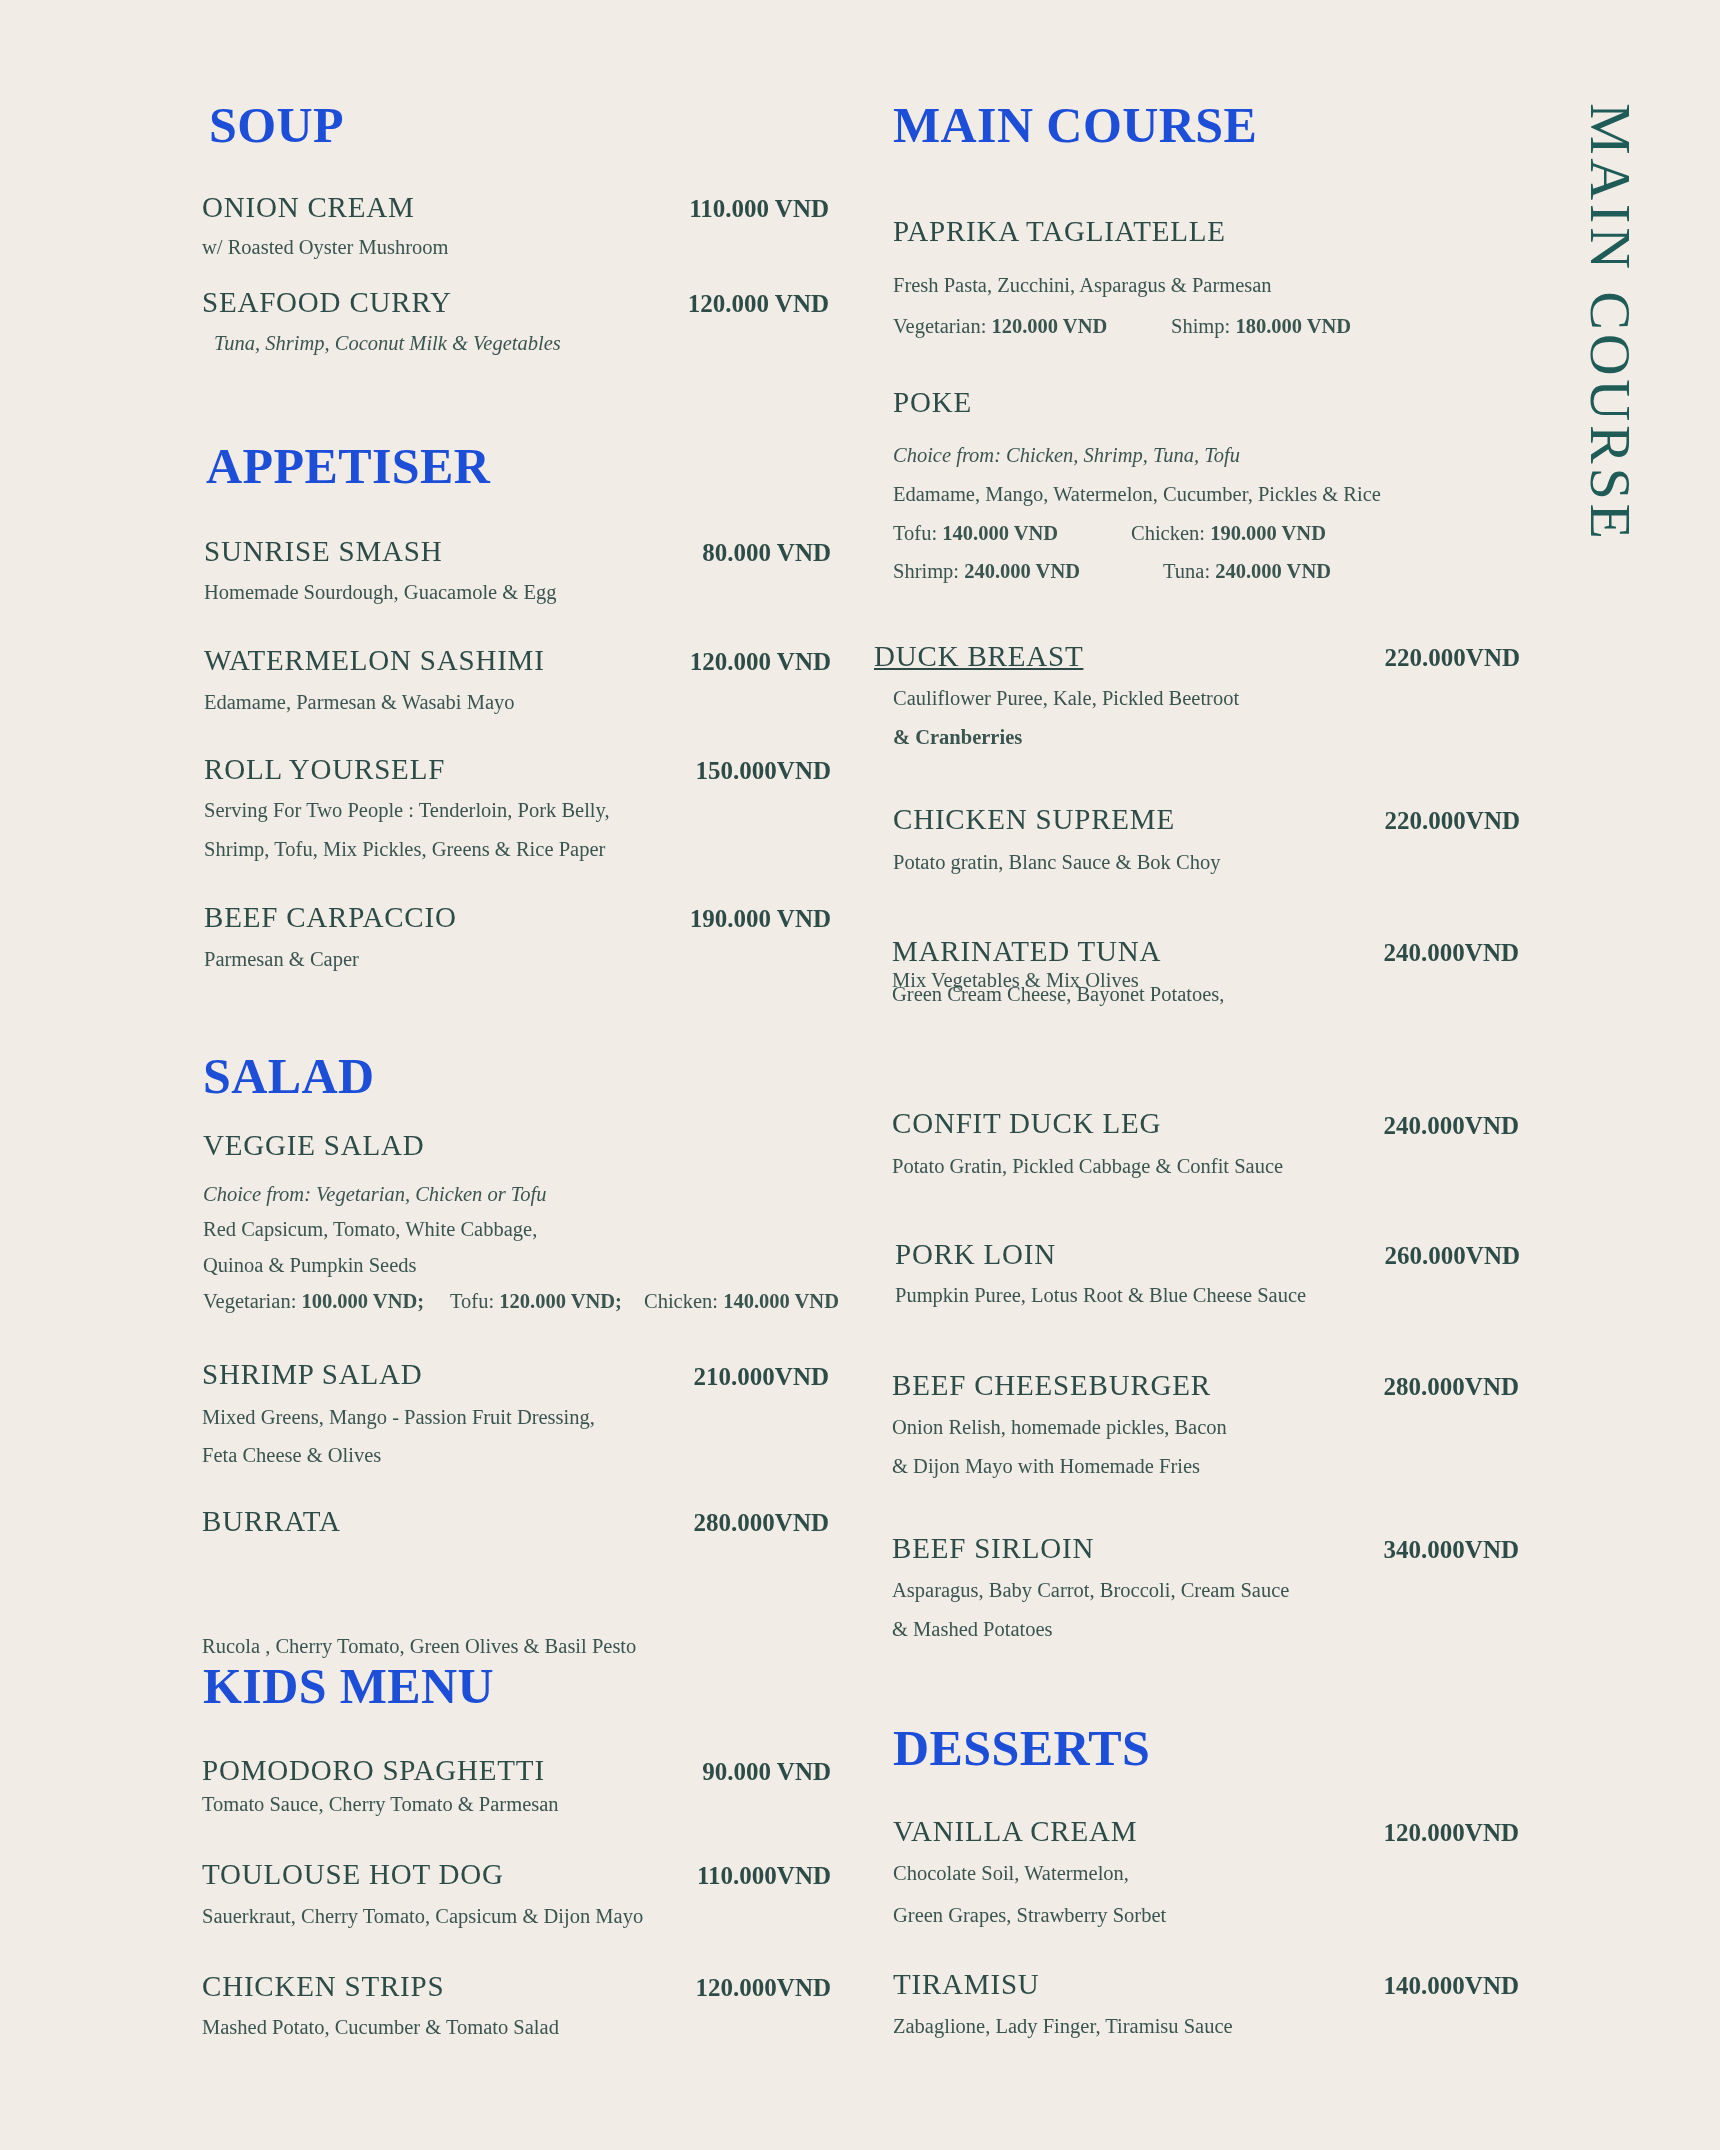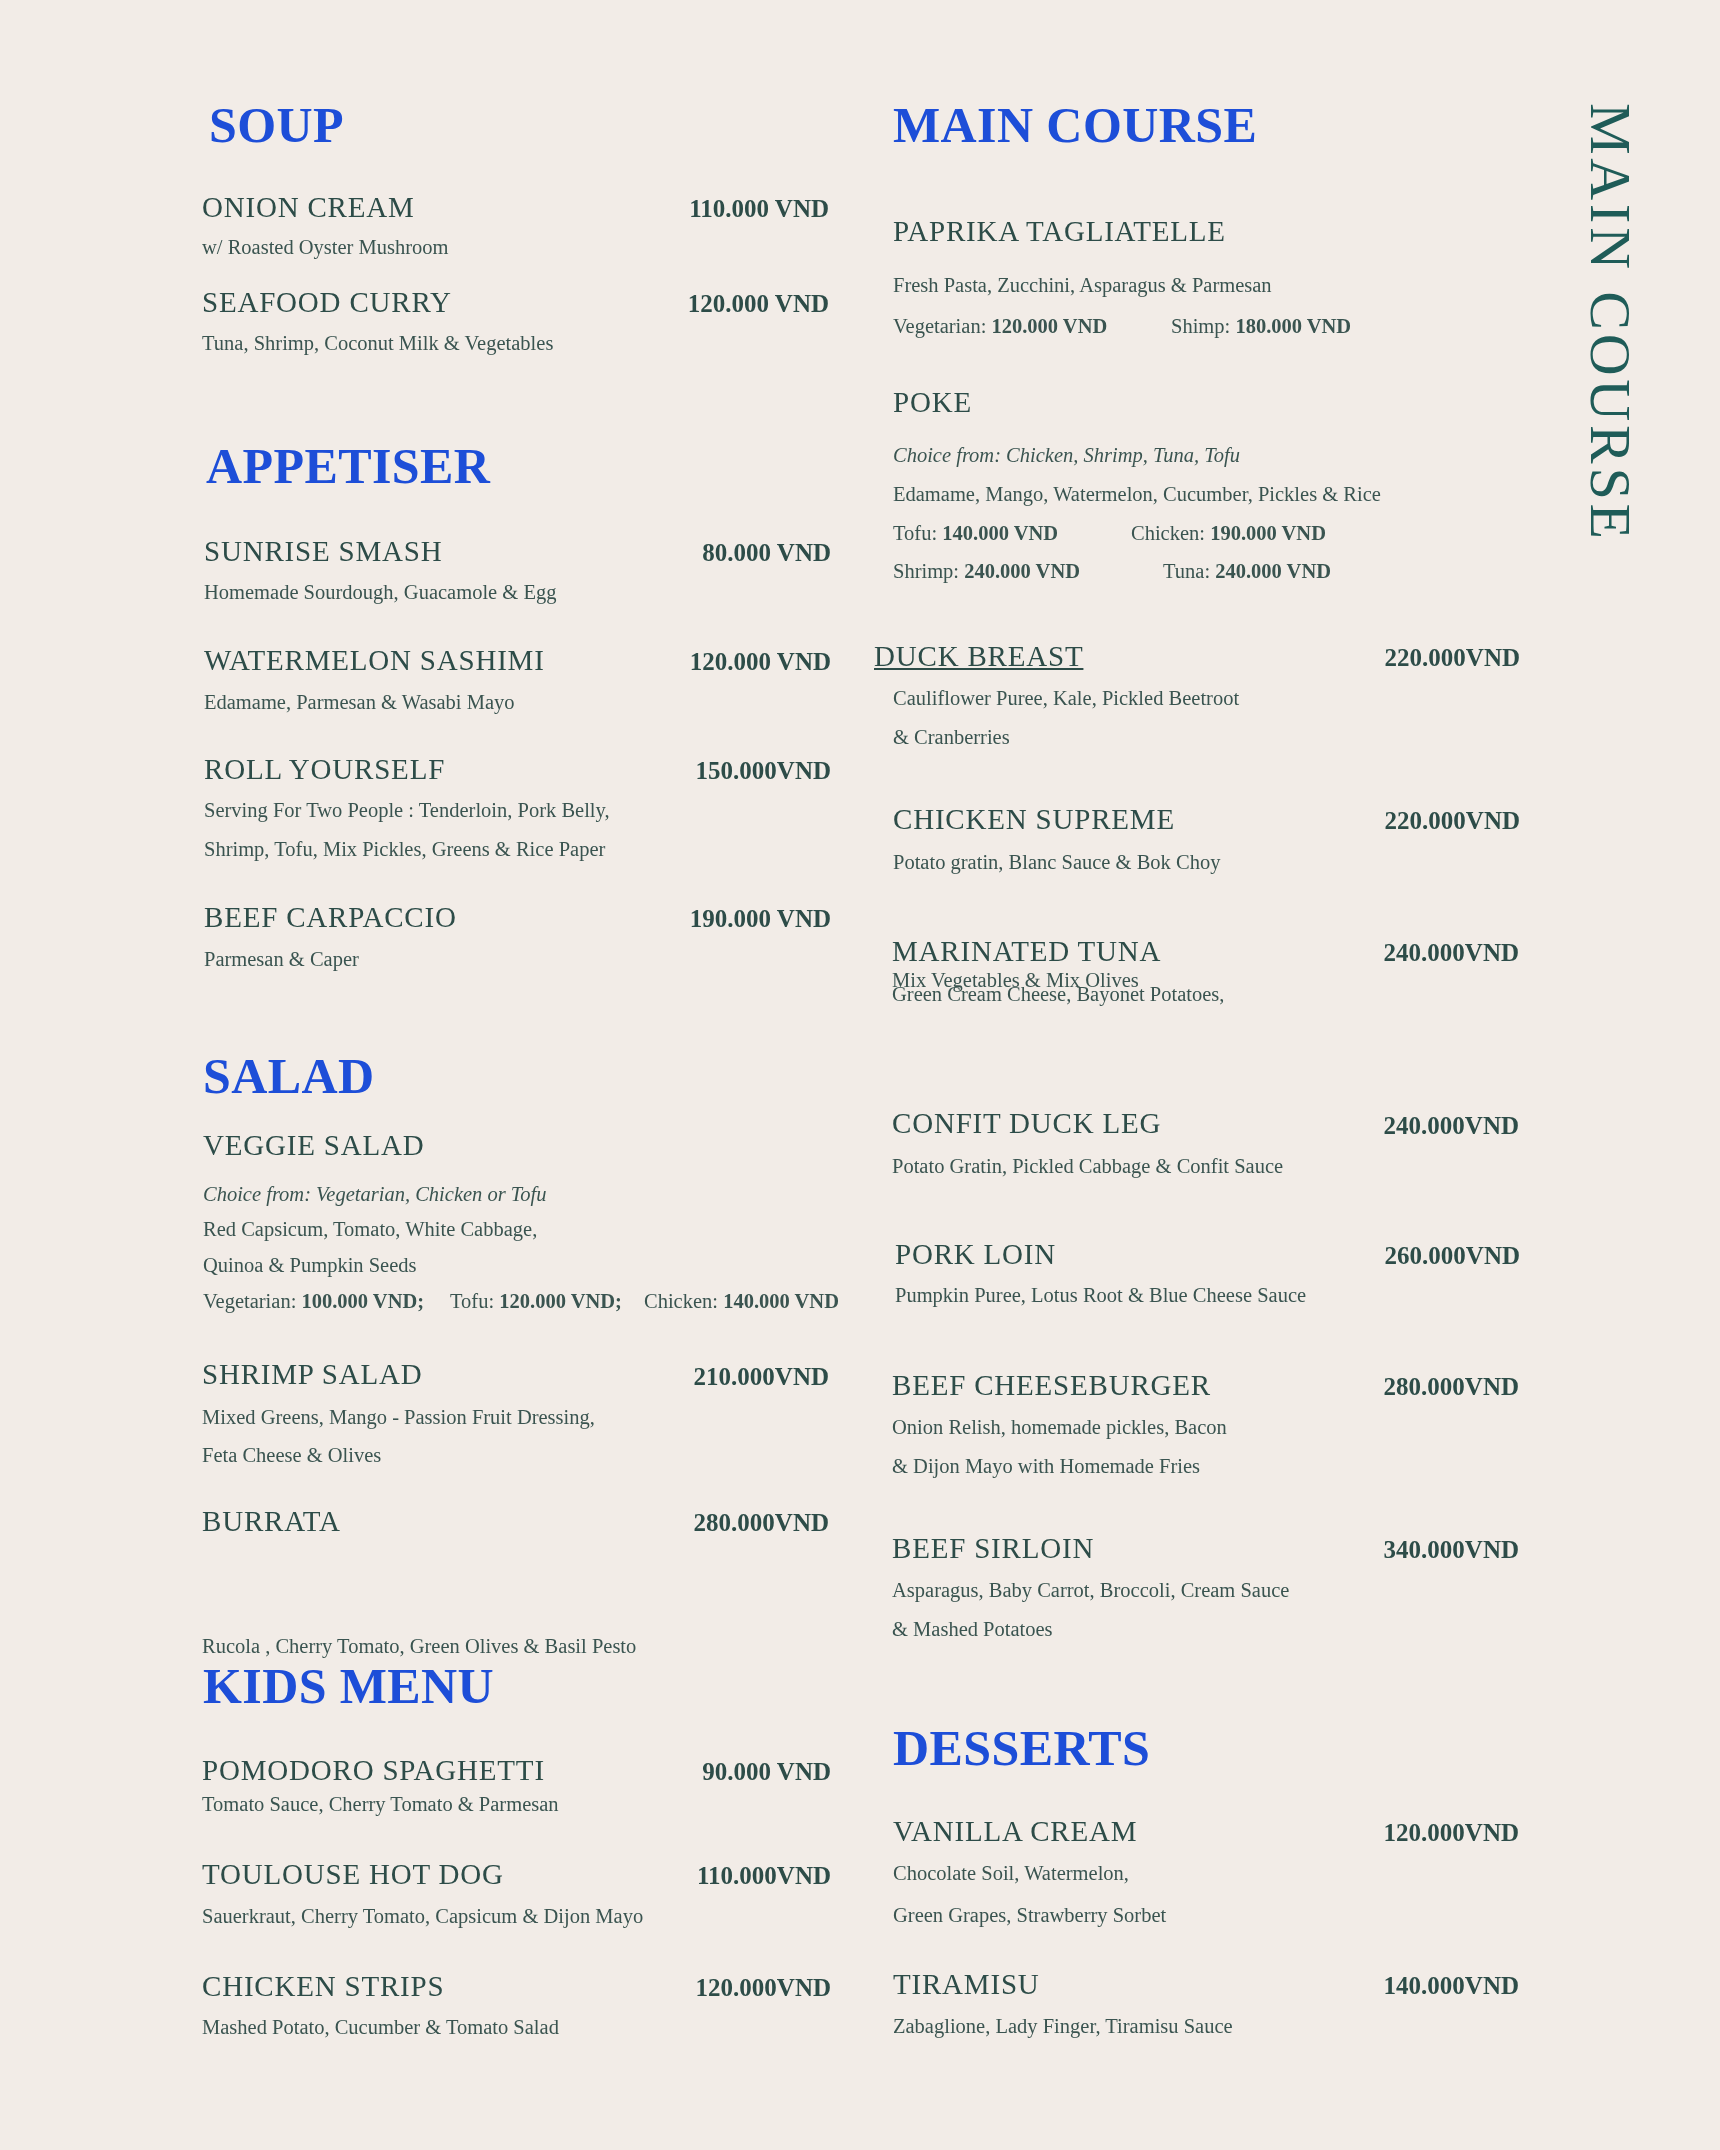--- a/index.html
+++ b/index.html
@@ -68,21 +68,21 @@
 <section>
   <h2 class="section-title" style="left:209px; top:100px;">SOUP</h2>
   <div>
     <div class="item-name" style="left:202px; top:193px;">ONION CREAM</div>
     <div class="price" style="right:892px; top:196px;">110.000 VND</div>
     <div class="desc" style="left:202px; top:237px;">w/ Roasted Oyster Mushroom</div>
   </div>
   <div>
     <div class="item-name" style="left:202px; top:288px;">SEAFOOD CURRY</div>
     <div class="price" style="right:892px; top:291px;">120.000 VND</div>
-    <div class="desc" style="left:202px; top:333px;">Tuna, Shrimp, Coconut Milk &amp; Vegetables</div>
+    <div class="desc" style="left:214px; top:333px;font-style:italic;">Tuna, Shrimp, Coconut Milk &amp; Vegetables</div>
   </div>
 </section>
 
 <section>
   <h2 class="section-title" style="left:206px; top:441px;">APPETISER</h2>
   <div>
     <div class="item-name" style="left:204px; top:537px;">SUNRISE SMASH</div>
     <div class="price" style="right:890px; top:540px;">80.000 VND</div>
     <div class="desc" style="left:204px; top:582px;">Homemade Sourdough, Guacamole &amp; Egg</div>
   </div>
@@ -191,21 +191,21 @@
     <div class="desc" style="left:1163px; top:561px;">
       <span class="opt-label">Tuna:</span>
       <span class="opt-val">240.000 VND</span>
     </div>
   </div>
 
   <div>
     <div class="item-name" style="left:874px; top:642px;text-decoration:underline;">DUCK BREAST</div>
     <div class="price" style="right:201px; top:645px;">220.000VND</div>
     <div class="desc" style="left:893px; top:688px;">Cauliflower Puree, Kale, Pickled Beetroot</div>
-    <div class="desc" style="left:893px; top:727px;">&amp; Cranberries</div>
+    <div class="desc" style="left:893px; top:727px;font-weight:bold;">&amp; Cranberries</div>
   </div>
 
   <div>
     <div class="item-name" style="left:893px; top:805px;">CHICKEN SUPREME</div>
     <div class="price" style="right:201px; top:808px;">220.000VND</div>
     <div class="desc" style="left:893px; top:852px;">Potato gratin, Blanc Sauce &amp; Bok Choy</div>
   </div>
 
   <div>
     <div class="item-name" style="left:892px; top:937px;">MARINATED TUNA</div>

